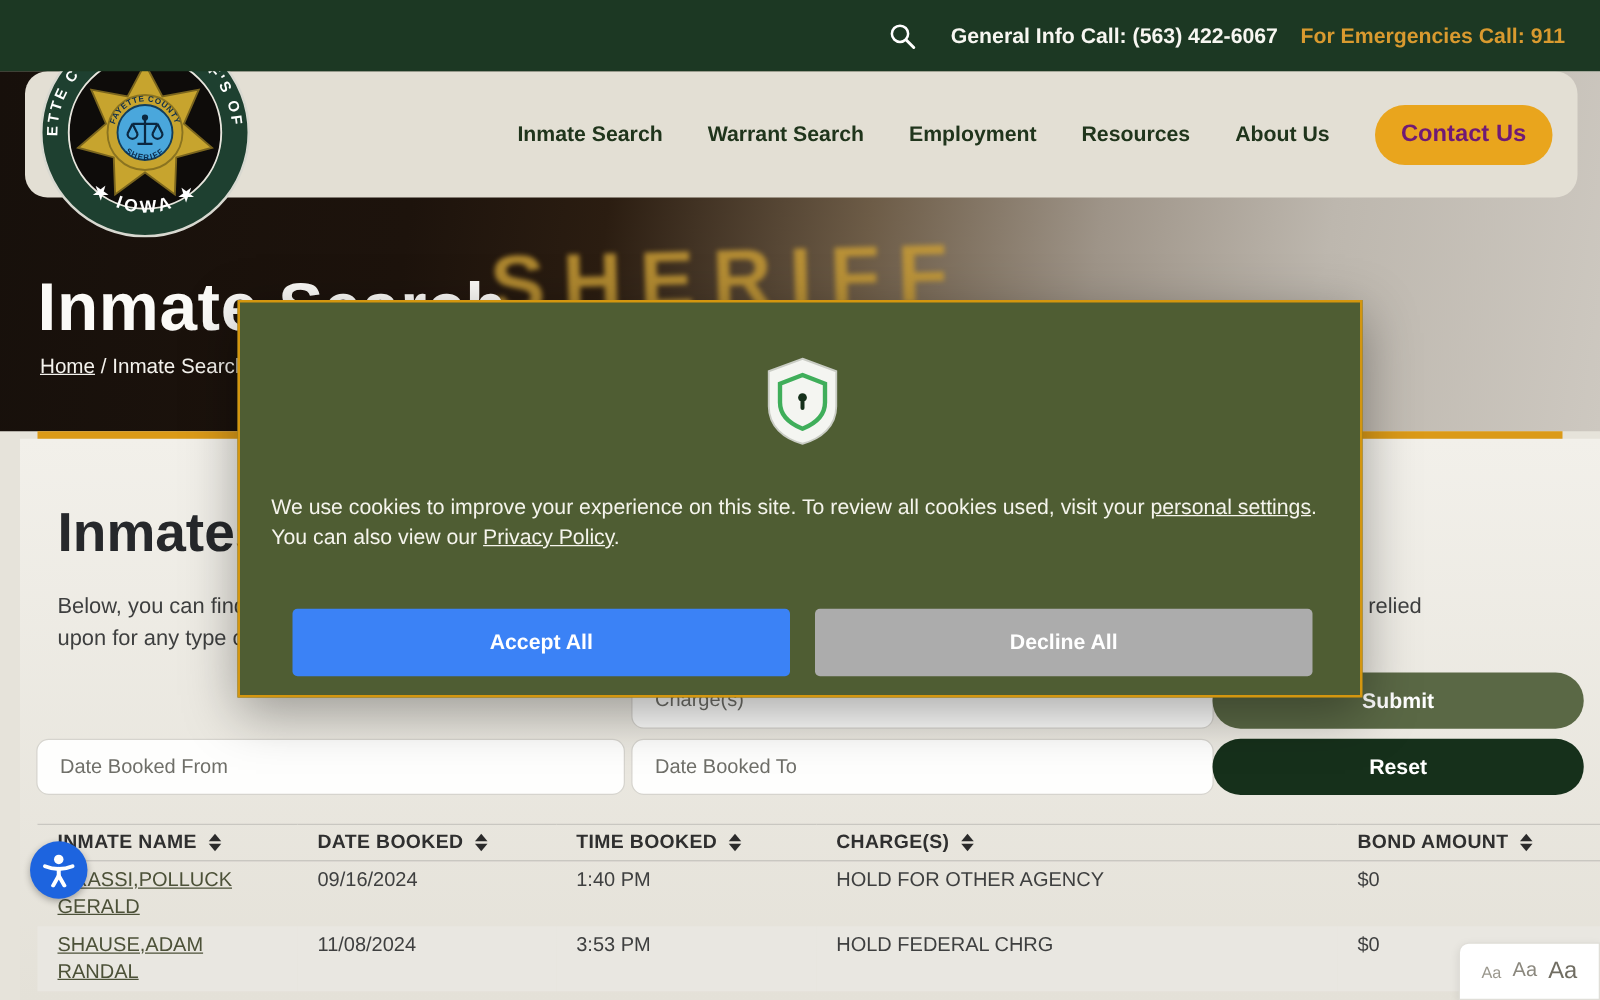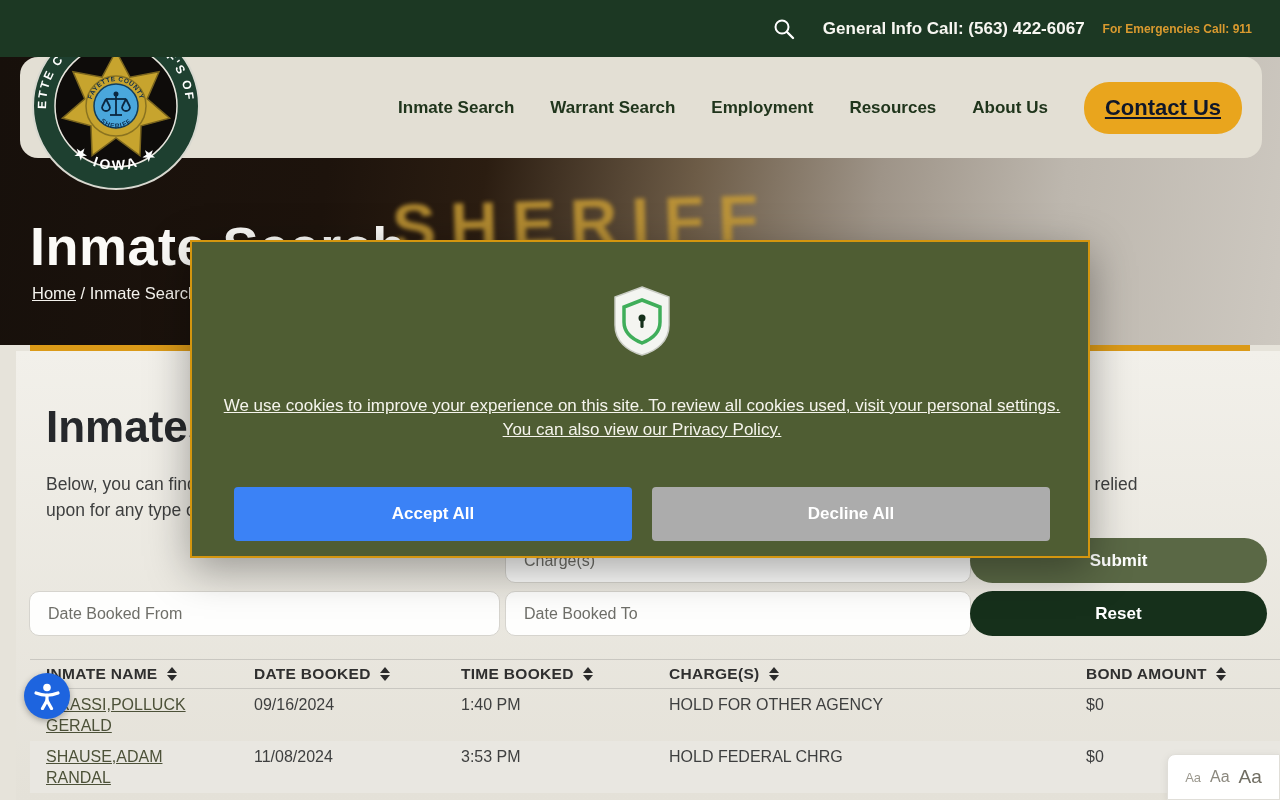--- a/index.html
+++ b/index.html
@@ -4,39 +4,39 @@
 <style>
   * { margin:0; padding:0; box-sizing:border-box; }
   html,body { width:1280px; height:800px; overflow:hidden; }
   body { position:relative; font-family:"Liberation Sans", sans-serif; background:#E6E3DA; }
 
   
   .topbar { position:absolute; left:0; top:0; width:1280px; height:57px; background:#1C3823;
             display:flex; align-items:center; justify-content:flex-end; gap:18px; padding-right:28px; z-index:6; }
   .topbar .search-btn { width:24px; height:24px; margin-right:8px; cursor:pointer; display:flex; align-items:center; }
   .topbar .info { color:#F7F6F1; font-size:17px; font-weight:600;text-align:right; }
-  .topbar .emergency { color:#D99A2F; font-size:12px; font-weight:600; }
+  .topbar .emergency { color:#D99A2F; font-size:17px; font-weight:600; }
 
   
   .hero { position:absolute; left:0; top:57px; width:1280px; height:288px; z-index:0;
           background:linear-gradient(98deg,#17100b 0%,#1d130c 26%,#2b1d11 38%,#6d5c47 54%,#9e9488 68%,#bdb7ae 82%,#cdc8c0 100%); }
   .hero-sheriff-text { position:absolute; left:392px; top:128px; font-size:66px; font-weight:800;
           color:#C79B35; letter-spacing:14px; opacity:.85; filter:blur(2px); transform:rotate(-1.5deg); }
   .hero-title { position:absolute; left:30px; top:158px; font-size:54px; font-weight:800; color:#FBFAF7; letter-spacing:.5px; }
   .breadcrumb { position:absolute; left:32px; top:227px; font-size:16.5px; color:#F4F2ED; }
   .breadcrumb a { color:#F4F2ED; text-decoration:underline; cursor:pointer; }
   .gold-bar { position:absolute; left:30px; top:345px; width:1220px; height:6px; background:#DB9A18; z-index:1; }
 
   
   .navbar { position:absolute; left:20px; top:57px; width:1242px; height:101px; background:#E3DFD4;
             border-radius:18px; z-index:2; display:flex; align-items:center; justify-content:flex-end;
             gap:36px; padding-right:20px; }
   .nav-item { color:#20351C; font-size:17px; font-weight:700; cursor:pointer; }
-  .contact-btn { background:#E9A51D; color:#0f172a; font-size:22px; font-weight:700;
-                 border:none; border-radius:25px; padding:13px 21px; cursor:pointer;text-decoration:underline; }
+  .contact-btn { background:#E9A51D; color:#701a75; font-size:19px; font-weight:700;
+                 border:none; border-radius:25px; padding:13px 21px; cursor:pointer; }
   .logo { position:absolute; left:32px; top:22px; width:168px; height:168px; z-index:4; cursor:pointer; }
 
   
   .content { position:absolute; left:16px; top:351px; width:1280px; height:449px;
              background:linear-gradient(#F2F0EA,#E4E1D8); z-index:0; }
   .page-heading { position:absolute; left:30px; top:51px; font-size:44px; font-weight:800; color:#26282B; }
   .description { position:absolute; left:30px; top:120px; width:1228px; font-size:17.5px; line-height:26px; color:#3E3F3F; }
   .description span { display:block; }
 
   .field { position:absolute; height:45px; background:#FEFEFD; border:1px solid #D6D4CE; border-radius:10px;
@@ -59,22 +59,22 @@
   .th-inner { display:inline-flex; align-items:center; gap:9px; cursor:pointer; }
   .sort { display:inline-flex; flex-direction:column; gap:2px; }
   .sort i { display:block; width:0; height:0; border-left:5px solid transparent; border-right:5px solid transparent; }
   .sort .up { border-bottom:6px solid #2B2B2B; }
   .sort .down { border-top:6px solid #2B2B2B; }
 
   
   .modal { position:absolute; left:190px; top:240px; width:900px; height:318px; background:#4F5D33;
            border:2px solid #D4960F; z-index:10; box-shadow:0 12px 40px rgba(0,0,0,.35); }
   .modal .shield { position:absolute; left:417px; top:43px; }
-  .modal .msg { position:absolute; left:25px; top:152px; width:850px; text-align:center;
-                color:#F5F4EC; font-size:17px; line-height:24px;text-decoration:underline; }
+  .modal .msg { position:absolute; left:25px; top:152px; width:850px; 
+                color:#F5F4EC; font-size:17px; line-height:24px; }
   .modal .msg a { color:#F5F4EC; text-decoration:underline; cursor:pointer; }
   .modal .btn-row { position:absolute; left:42px; top:245px; width:816px; display:flex; gap:20px; }
   .modal .btn-row button { flex:1; height:54px; border:none; border-radius:4px; font-size:17px;
                            font-weight:700; cursor:pointer; font-family:"Liberation Sans",sans-serif; }
   .btn-accept { background:#3b82f6; color:#FFFFFF; }
   .btn-decline { background:#ACACAC; color:#FFFFFF; }
   .btn-customize { background:#F8F5E6; color:#40462F; }
 
   
   .a11y-btn { position:absolute; left:24px; top:673px; width:46px; height:46px; border-radius:50%;

